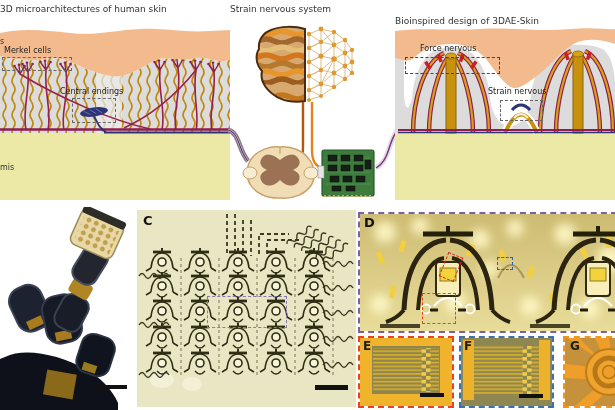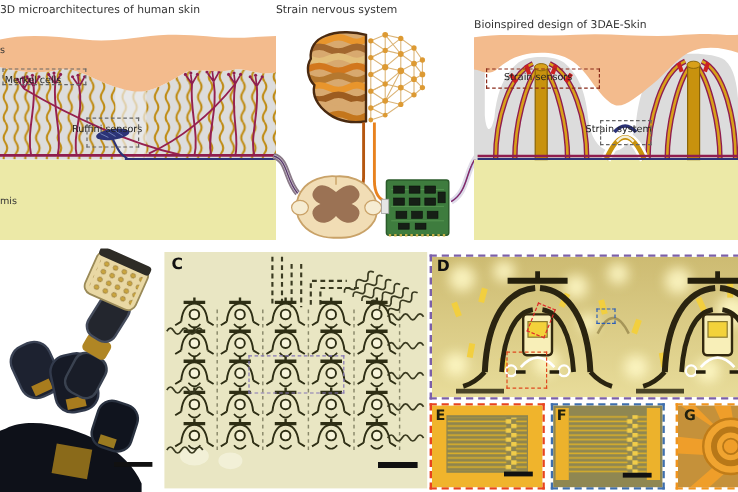--- a/index.html
+++ b/index.html
@@ -1,20 +1,20 @@
 <!DOCTYPE html>
 <html><head>
 <meta charset="utf-8">
 <style>
   html,body{margin:0;padding:0;background:#fff;}
   #figure{position:relative;width:615px;height:410px;background:#fff;overflow:hidden;
           font-family:"DejaVu Sans","Liberation Sans",sans-serif;color:#222;}
   .abs{position:absolute;}
   .title{font-size:9px;color:#333;text-align:left;letter-spacing:0;}
-  .lbl{font-size:8px;color:#222;white-space:nowrap;margin-top:16px;}
+  .lbl{font-size:8px;color:#222;white-space:nowrap;}
   .partial{font-size:8px;color:#333;}
   .dashbox{border:1px dashed #666;box-sizing:border-box;}
   .panel{box-sizing:border-box;}
   .letter{font-weight:bold;font-size:13px;color:#111;line-height:1;}
   .letter.small{font-size:12px;color:#20200f;}
   .scalebar{background:#111;}
   svg{display:block;}
 </style>
 </head>
 <body>
@@ -210,27 +210,27 @@
   <div class="abs title" style="left:0;top:4px;width:230px">3D microarchitectures of human skin</div>
   <div class="abs title" style="left:230px;top:4px;width:165px">Strain nervous system</div>
   <div class="abs title" style="left:395px;top:16px;width:220px">Bioinspired design of 3DAE-Skin</div>
 
   <div class="abs partial" style="left:0;top:37px">s</div>
   <div class="abs partial" style="left:0;top:163px">mis</div>
 
   <div class="abs lbl" style="left:4px;top:46px">Merkel cells</div>
   <div class="abs dashbox" style="left: 2px; top: 57px; width: 70px; height: 14px; border-color: rgb(102, 102, 102);"></div>
 
-  <div class="abs lbl" style="left:60px;top:87px">Ruffini sensors</div>
+  <div class="abs lbl" style="left:60px;top:87px">Central endings</div>
   <div class="abs dashbox" style="left: 72px; top: 98px; width: 44px; height: 25px; border-color: rgb(102, 102, 102);"></div>
 
-  <div class="abs lbl" style="left:420px;top:44px">Strain sensors</div>
+  <div class="abs lbl" style="left:420px;top:44px">Force nervous</div>
   <div class="abs dashbox" style="left: 405px; top: 57px; width: 95px; height: 17px; border-color: rgb(138, 42, 26);"></div>
 
-  <div class="abs lbl" style="left:488px;top:87px">Strain system</div>
+  <div class="abs lbl" style="left:488px;top:87px">Strain nervous</div>
   <div class="abs dashbox" style="left: 500px; top: 100px; width: 43px; height: 21px; border-color: rgb(102, 102, 102);"></div>
 
   <div class="abs panel" style="left:0;top:207px;width:135px;height:203px;background:#fff">
     <svg width="135" height="203" viewBox="0 0 135 203">
       <defs>
         <pattern id="dots" width="8" height="7" patternUnits="userSpaceOnUse">
           <circle cx="4" cy="3.5" r="2" fill="#caa53e" stroke="#8a713a" stroke-width="0.5"></circle>
         </pattern>
       </defs>
       <ellipse cx="45" cy="198" rx="52" ry="6" fill="#e2e2e2"></ellipse>

